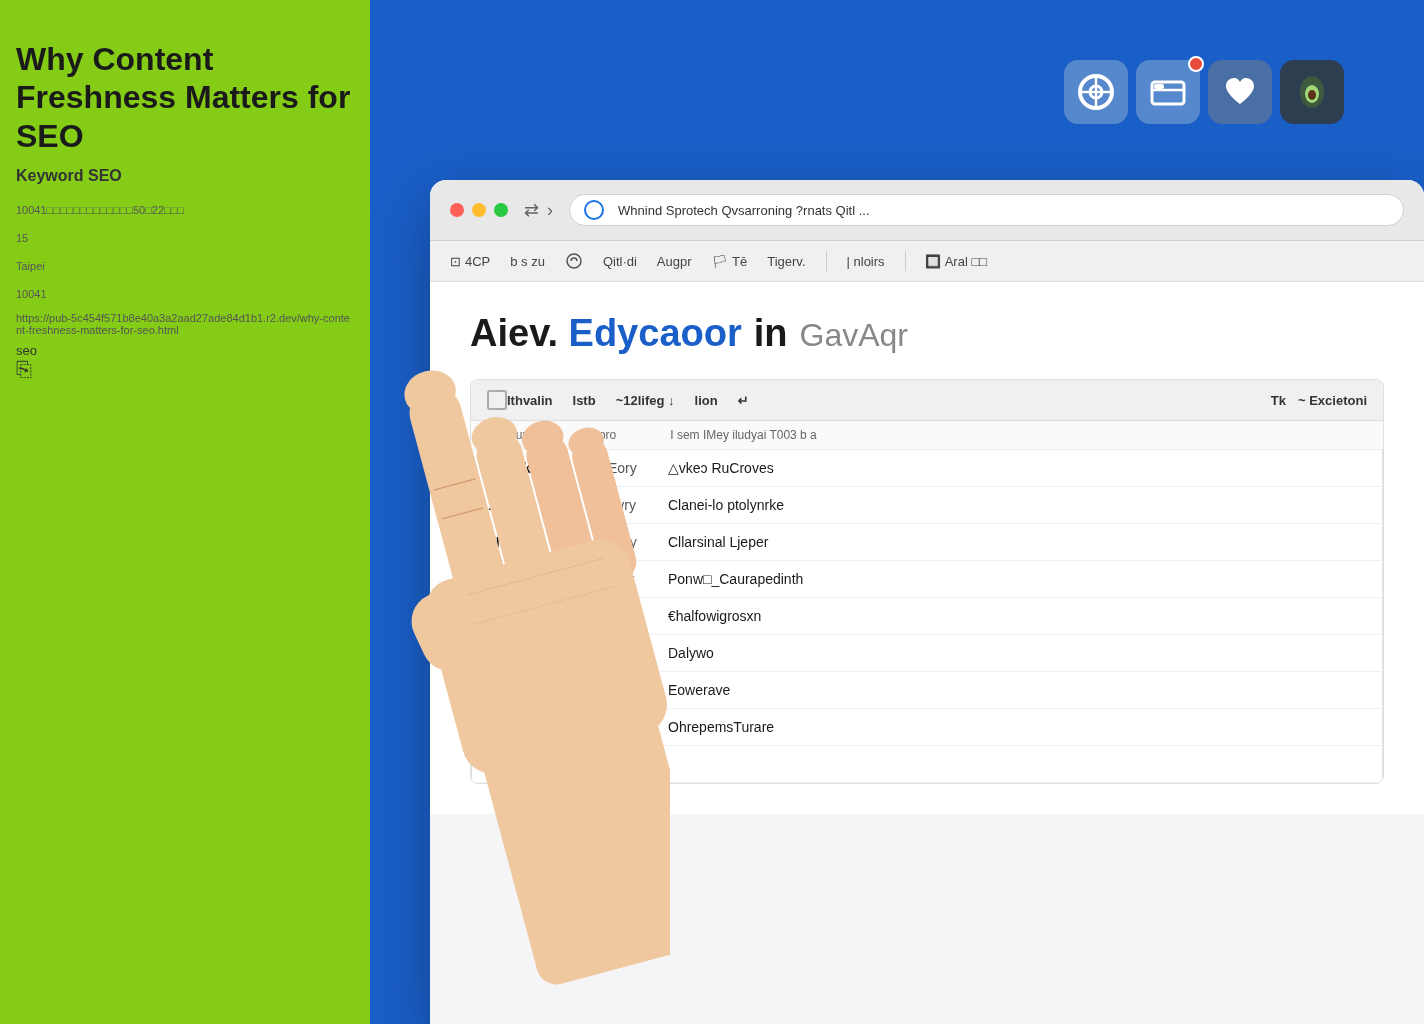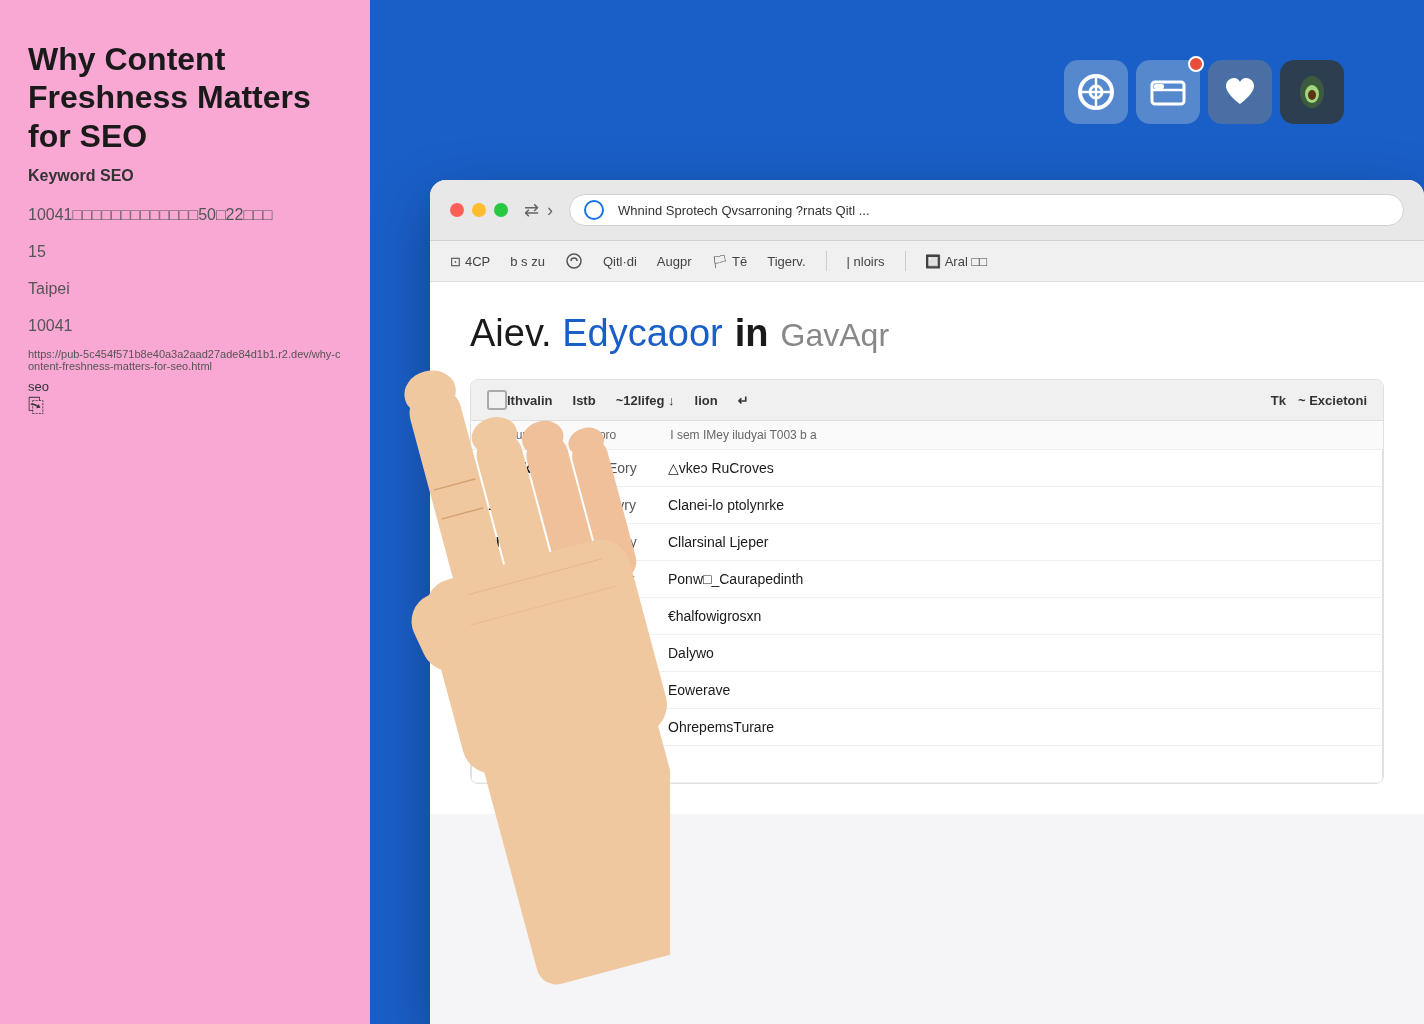--- a/index.html
+++ b/index.html
@@ -9,46 +9,46 @@
       overflow: hidden;
       display: flex;
       font-family: -apple-system, BlinkMacSystemFont, 'Segoe UI', sans-serif;
       position: relative;
     }
 
     
     .sidebar {
       width: 370px;
       min-width: 370px;
-      background: #f9a8d4;
+      background: #84cc16;
       height: 1024px;
       display: flex;
       flex-direction: column;
-      padding: 40px 28px;
+      padding: 40px 16px;
       position: relative;
       z-index: 1;
     }
 
     .sidebar-title {
       font-size: 32px;
       font-weight: 700;
       color: #1a1a1a;
       margin-bottom: 12px;
       line-height: 1.2;
     }
 
     .sidebar-subtitle {
       font-size: 16px;
       font-weight: 600;
       color: #333;
       margin-bottom: 16px;
     }
 
     .sidebar-meta {
-      font-size: 16px;
+      font-size: 11px;
       color: #555;
       line-height: 1.8;
       margin-bottom: 8px;
     }
 
     .sidebar-url {
       font-size: 11px;
       color: #555;
       word-break: break-all;
       margin-bottom: 7px;
@@ -356,21 +356,21 @@
       <div class="toolbar-separator"></div>
       <span class="toolbar-item">| nloirs</span>
       <div class="toolbar-separator"></div>
       <span class="toolbar-item">🔲 Aral □□</span>
     </div>
 
     <div class="browser-content">
 
       <div class="page-title-area">
         <div style="display:flex;align-items:baseline;gap:12px;flex-wrap:wrap;">
-          <span style="font-size:38px;font-weight:400;color:#1a1a1a;">Aiev.
+          <span style="font-size:38px;font-weight:700;color:#1a1a1a;">Aiev.
             <span style="color:#1a5fc8;">Edycaoor</span>
           </span>
           <span style="font-size:38px;font-weight:800;color:#1a1a1a;text-align:right;">in</span>
           <span style="font-size:32px;color:#888;">GavAqr</span>
         </div>
       </div>
 
       <div style="border:1px solid #e0e0e0;border-radius:8px;overflow:hidden;">
 
         <div style="display:flex;align-items:center;padding:10px 16px;background:#f0f0f0;border-bottom:1px solid #ddd;font-size:13px;font-weight:600;color:#333;">

